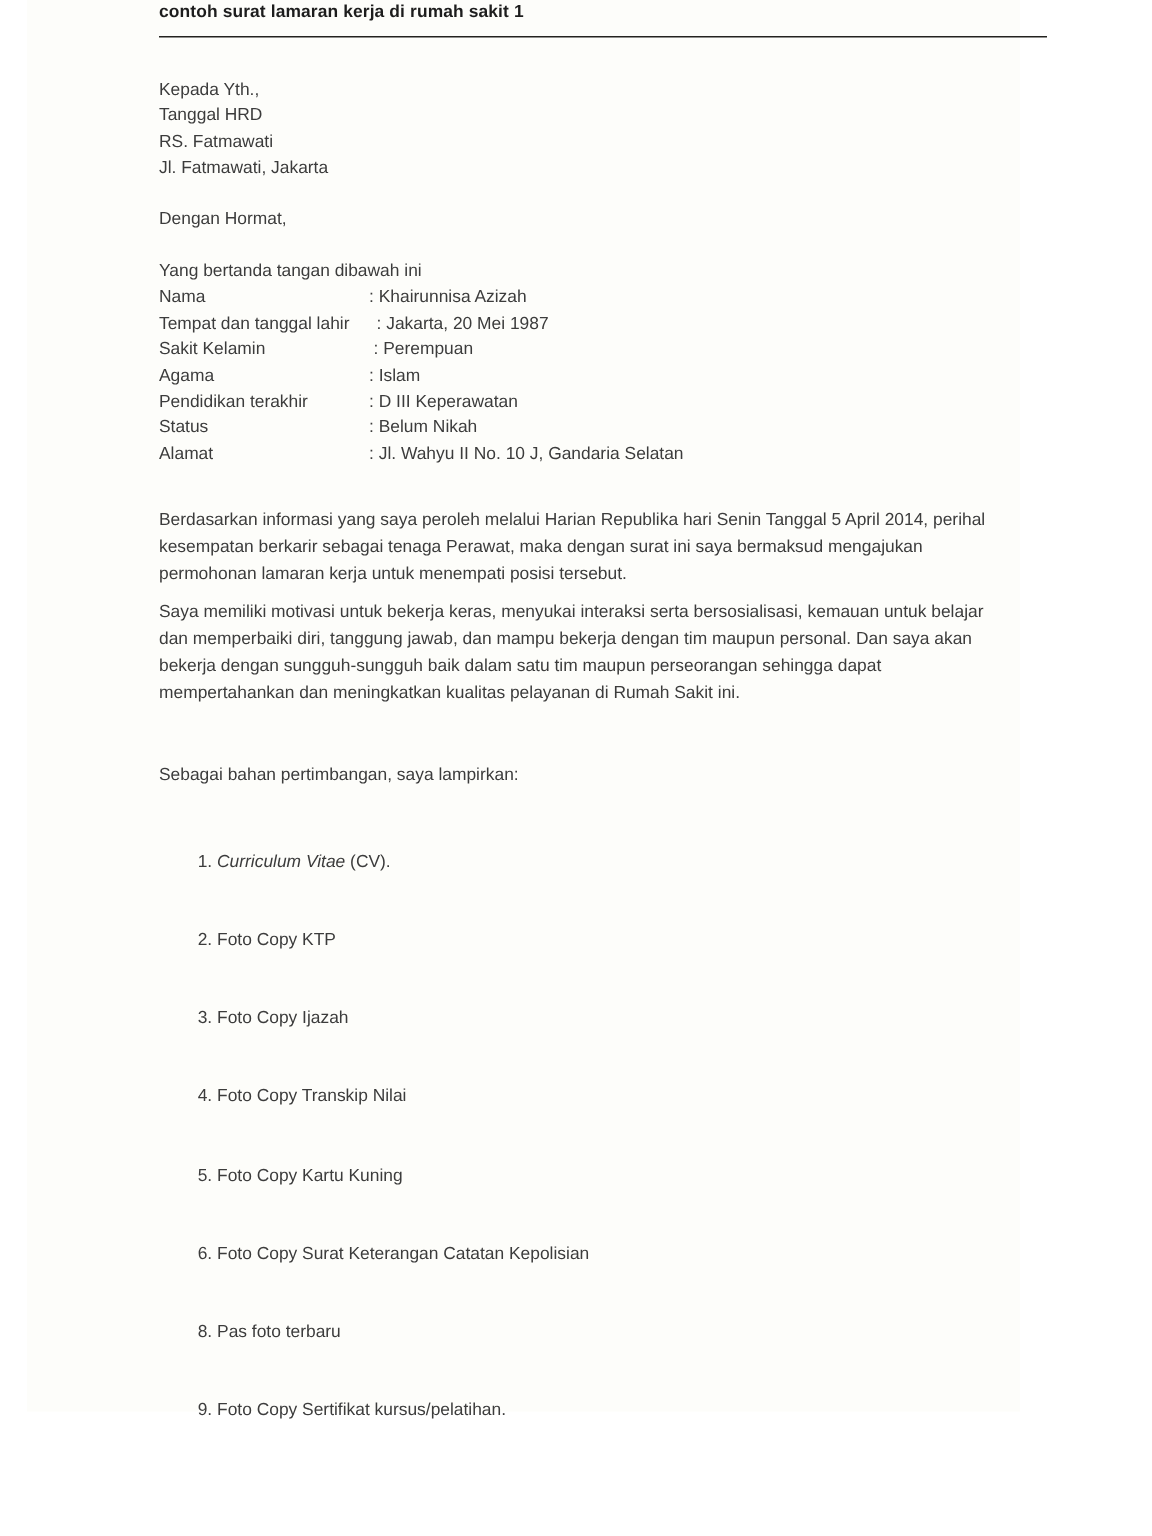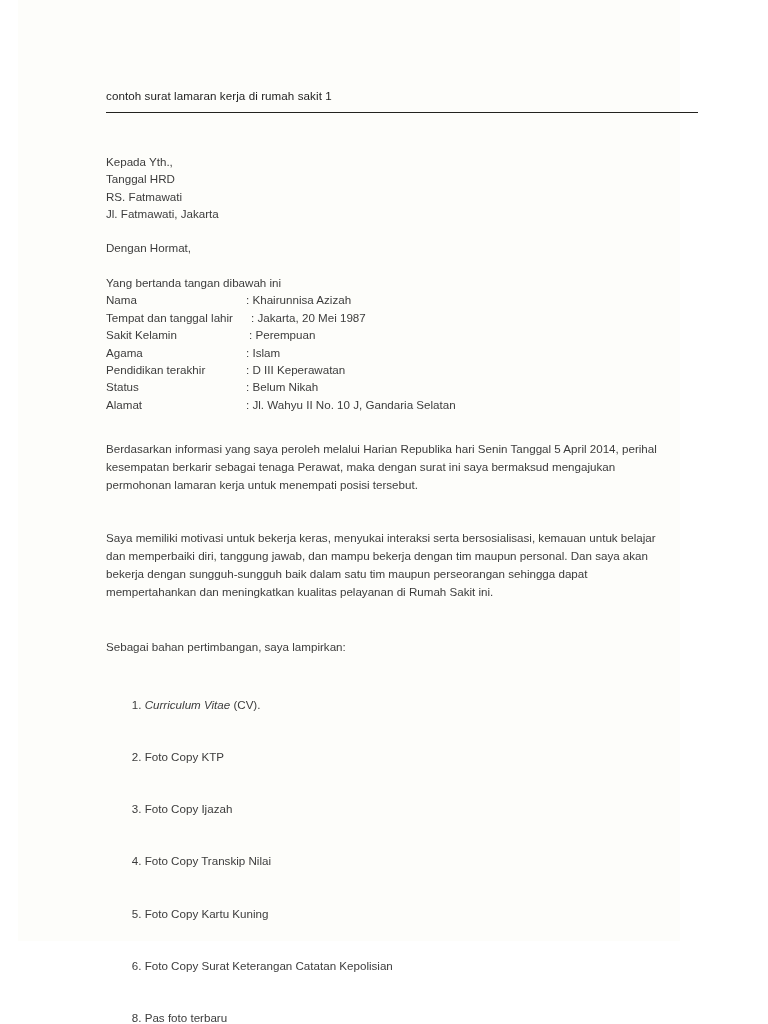--- a/index.html
+++ b/index.html
@@ -27,24 +27,23 @@
   #doc-body {
     position: absolute;
     left: 88px;
     top: 0px;
     width: 562px;
   }
 
   
   .doc-title {
     font-size: 11.6px;
-    font-weight: normal;
+    font-weight: bold;
     color: #1d1d1d;
     letter-spacing: 0.08px;
-    padding-top: 88px;
     line-height: 15px;
   }
   .title-rule {
     margin-top: 9px;
     border-top: 1.6px solid #23221f;
     width: 592px;
   }
 
   
   .txt {
@@ -53,42 +52,42 @@
     line-height: 17.4px;
     white-space: pre;
   }
   .para {
     font-size: 11.6px;
     color: #3c3c3c;
     line-height: 18.1px;
     text-align: left;
   }
 
-  .block-addr { margin-top: 40px; }
+  .block-addr { margin-top: 26px; }
   .block-salutation { margin-top: 16px; }
   .block-intro { margin-top: 18px; }
 
   
   .bio-row {
     font-size: 11.6px;
     color: #3c3c3c;
     line-height: 17.4px;
     white-space: nowrap;
   }
   .bio-label {
     display: inline-block;
     width: 140px;
     vertical-align: top;
   }
   .bio-row.wide .bio-label { width: 145px; }
   .bio-row.mid  .bio-label { width: 143px; }
   .bio-sep { display: inline-block; }
 
   .block-p1 { margin-top: 27px; }
-  .block-p2 { margin-top: 34px; }
+  .block-p2 { margin-top: 6px; }
   .block-p3 { margin-top: 37px; }
   .block-list { margin-top: 23px; }
 
   .list-item {
     font-size: 11.6px;
     color: #3c3c3c;
     line-height: 17.4px;
     white-space: pre;
   }
   .list-num { display: inline-block; }

